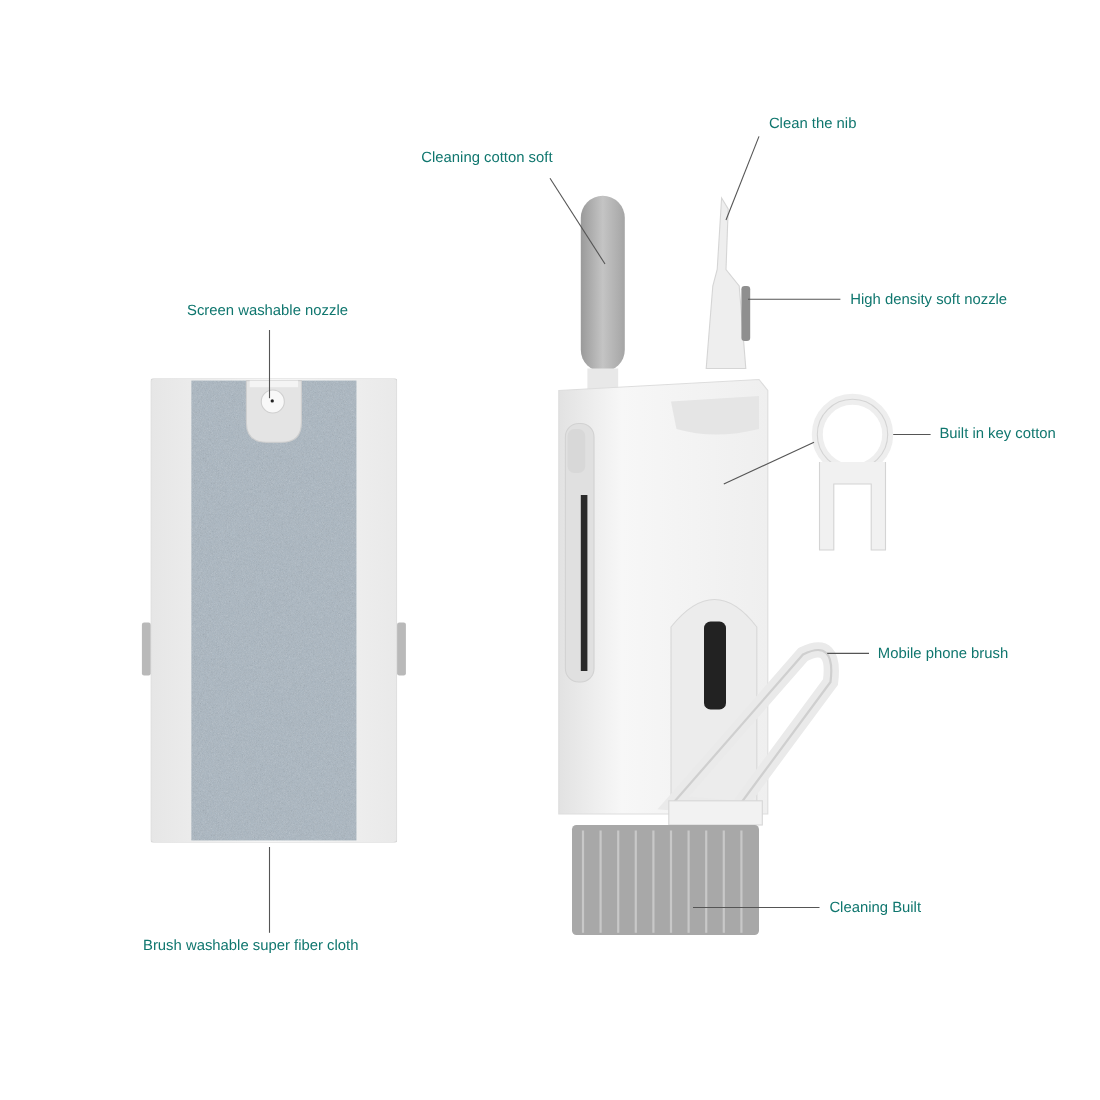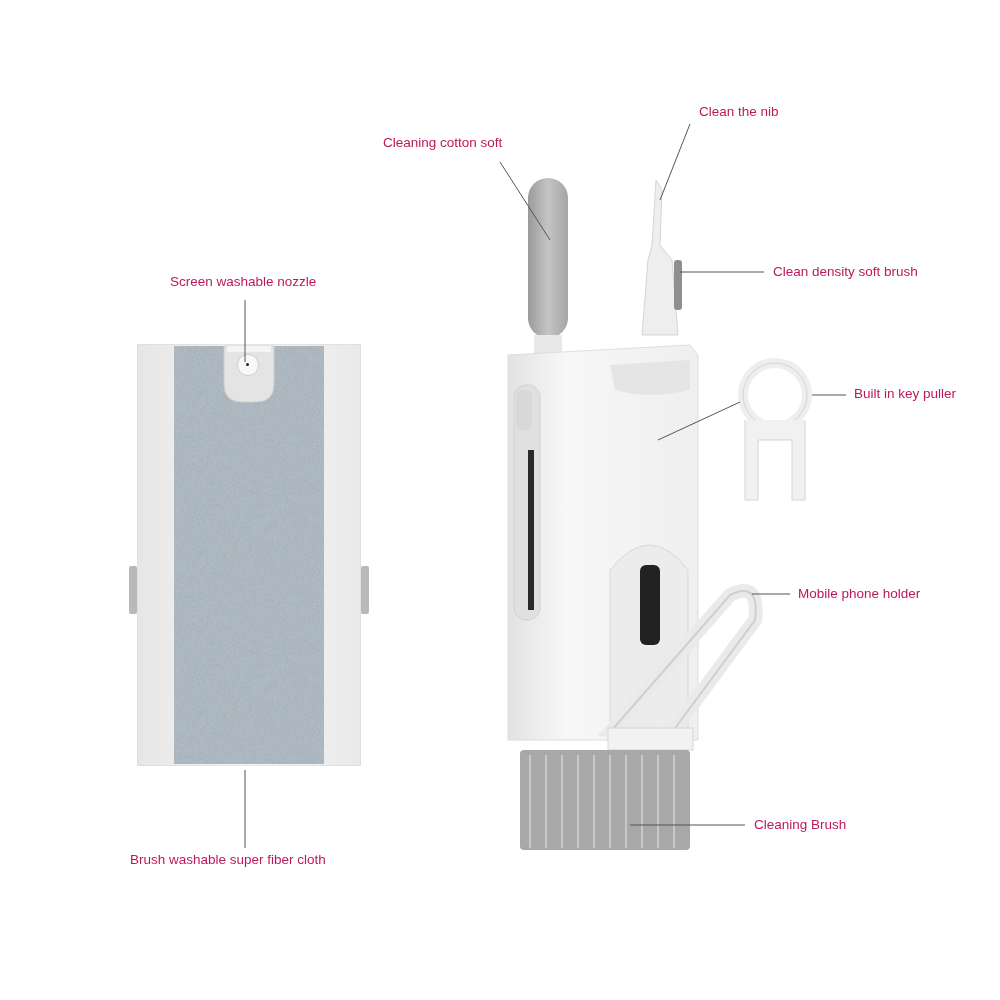--- a/index.html
+++ b/index.html
@@ -1,18 +1,18 @@
 <!DOCTYPE html>
 <html><head>
   <meta charset="utf-8">
   <style>
     html, body { margin:0; padding:0; background:#ffffff; }
     body { width:1000px; height:1000px; position:relative; overflow:hidden;
            font-family:"Liberation Sans", "DejaVu Sans", sans-serif; }
-    .label { position:absolute; font-size:13.5px; color:#be185d; white-space:nowrap; }
+    .label { position:absolute; font-size:13.5px; color:#0f766e; white-space:nowrap; }
     .abs { position:absolute; }
     svg.overlay { position:absolute; left:0; top:0; width:1000px; height:1000px; pointer-events:none; }
   </style>
 </head>
 <body>
 
 <div class="abs" style="left:137px;top:344px;width:224px;height:422px;">
   <svg width="224" height="422" viewBox="0 0 224 422">
     <defs>
       <linearGradient id="bodyG" x1="0" x2="1" y1="0" y2="0">
@@ -110,16 +110,16 @@
     <line x1="812" y1="395" x2="846" y2="395"></line>
     <line x1="752" y1="594" x2="790" y2="594"></line>
     <line x1="630" y1="825" x2="745" y2="825"></line>
   </g>
 </svg>
 
 <div class="label" style="left:170px;top:274px;">Screen washable nozzle</div>
 <div class="label" style="left:130px;top:852px;">Brush washable super fiber cloth</div>
 <div class="label" style="left:383px;top:135px;">Cleaning cotton soft</div>
 <div class="label" style="left:699px;top:104px;">Clean the nib</div>
-<div class="label" style="left:773px;top:264px;">Clean density soft brush</div>
-<div class="label" style="left:854px;top:386px;">Built in key puller</div>
-<div class="label" style="left:798px;top:586px;">Mobile phone holder</div>
-<div class="label" style="left:754px;top:817px;">Cleaning Brush</div>
+<div class="label" style="left:773px;top:264px;">High density soft nozzle</div>
+<div class="label" style="left:854px;top:386px;">Built in key cotton</div>
+<div class="label" style="left:798px;top:586px;">Mobile phone brush</div>
+<div class="label" style="left:754px;top:817px;">Cleaning Built</div>
 
 </body></html>

